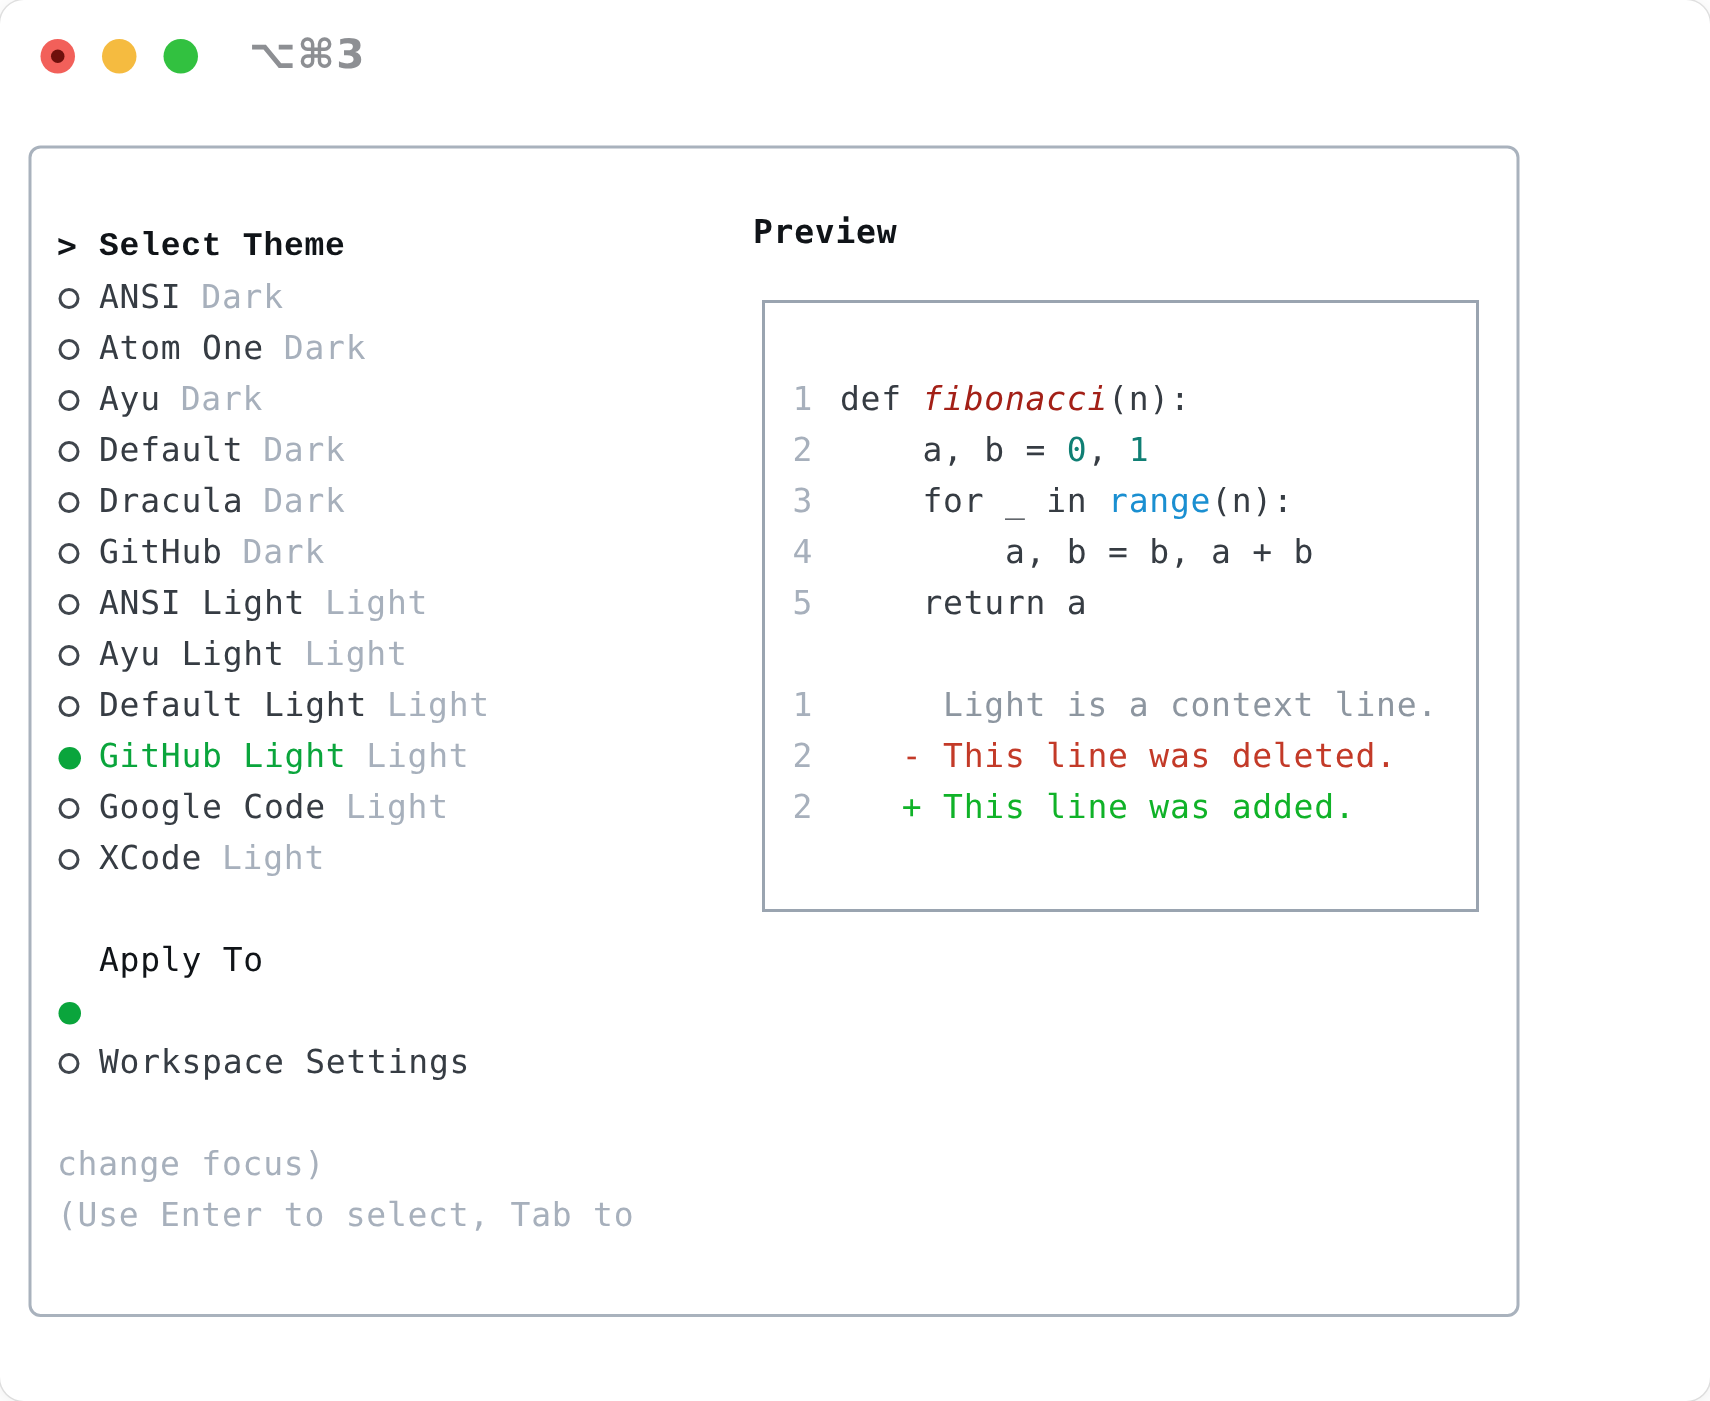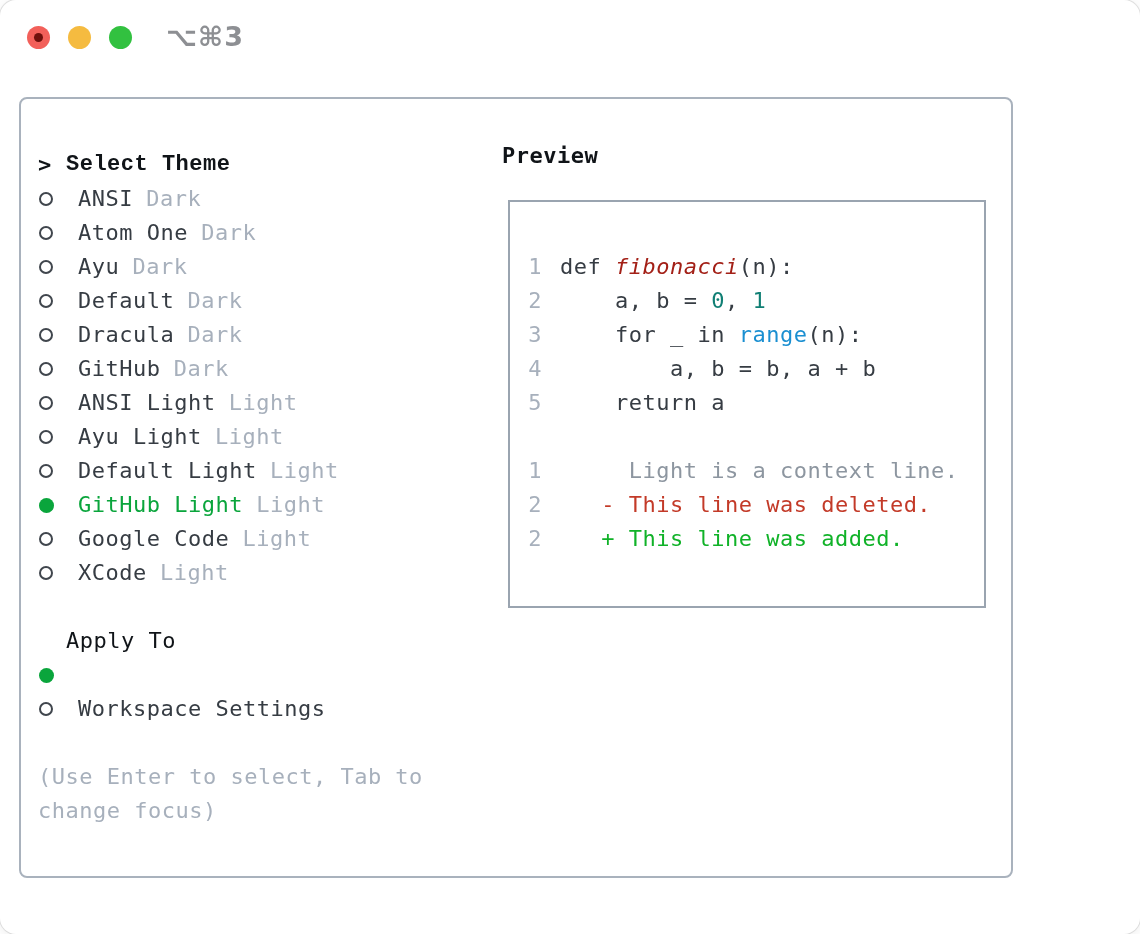--- a/index.html
+++ b/index.html
@@ -29,21 +29,21 @@
     border:2px solid var(--border-gray);border-radius:8px;background:#fff;}
   .mono{font-size:22px;line-height:34px;letter-spacing:0.5px;color:var(--text-dark);}
   
   .left-col{position:absolute;left:17px;top:49px;}
   .row{display:flex;align-items:center;height:34px;white-space:pre;}
   .marker{display:inline-flex;align-items:center;width:28px;flex:0 0 28px;}
   .prompt{font-weight:bold;color:var(--text-black);}
   .hdr{font-weight:bold;color:var(--text-black);font-family:Liberation Mono, monospace;}
   .circle{width:14px;height:14px;box-sizing:border-box;border:2px solid #40464d;border-radius:50%;margin-left:1px;}
   .circle.filled{border:none;background:var(--accent-green);width:15px;height:15px;}
-  .name{color:var(--text-dark);margin-left:12px;}
+  .name{color:var(--text-dark);}
   .row.selected .name{color:var(--accent-green);}
   .variant{color:var(--muted-gray);margin-left:1ch;}
   .apply-hdr{color:var(--text-black);text-align:right;}
   .gap{height:34px;}
   .help-line{height:34px;line-height:34px;color:var(--muted-gray);white-space:pre;}
   
   .preview-title{position:absolute;left:481px;top:40px;height:34px;line-height:34px;
     font-weight:bold;color:var(--text-black);}
   .preview-box{position:absolute;left:487px;top:101px;width:478px;height:408px;box-sizing:border-box;
     border:2px solid var(--box-border);background:#fff;padding:48px 0 0 18px;overflow:hidden;}
@@ -103,22 +103,22 @@
       </div>
 
       <div id="apply-list">
           <div class="row selected"><span class="marker"><span class="circle filled"></span></span></div>
           <div class="row"><span class="marker"><span class="circle"></span></span><span class="name">Workspace Settings</span></div>
         </div>
 
       <div class="gap"></div>
 
       <div id="help-text">
+          <div class="help-line">change focus)</div>
           <div class="help-line">(Use Enter to select, Tab to</div>
-          <div class="help-line">change focus)</div>
         </div>
     </div>
 
     <div class="preview-title">Preview</div>
 
     <div class="preview-box">
       <div id="code-lines">
           <div class="code-line"><span class="lnum">1</span><span class="code-text"><span class="c-code">def </span><span class="c-func">fibonacci</span><span class="c-code">(n):</span></span></div>
           <div class="code-line"><span class="lnum">2</span><span class="code-text"><span class="c-code">    a, b = </span><span class="c-number">0</span><span class="c-code">, </span><span class="c-number">1</span></span></div>
           <div class="code-line"><span class="lnum">3</span><span class="code-text"><span class="c-code">    for _ in </span><span class="c-builtin">range</span><span class="c-code">(n):</span></span></div>

